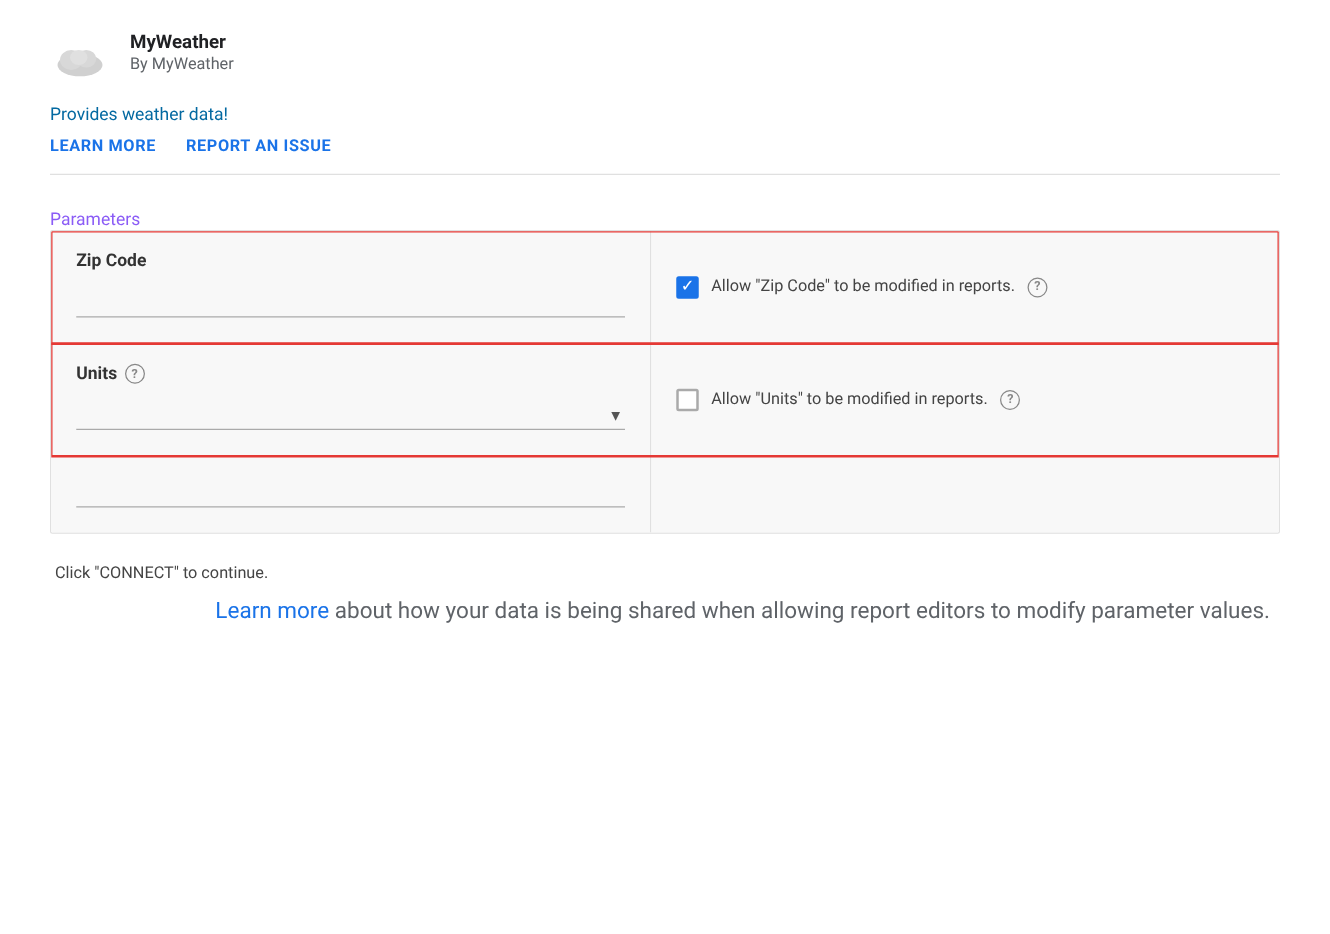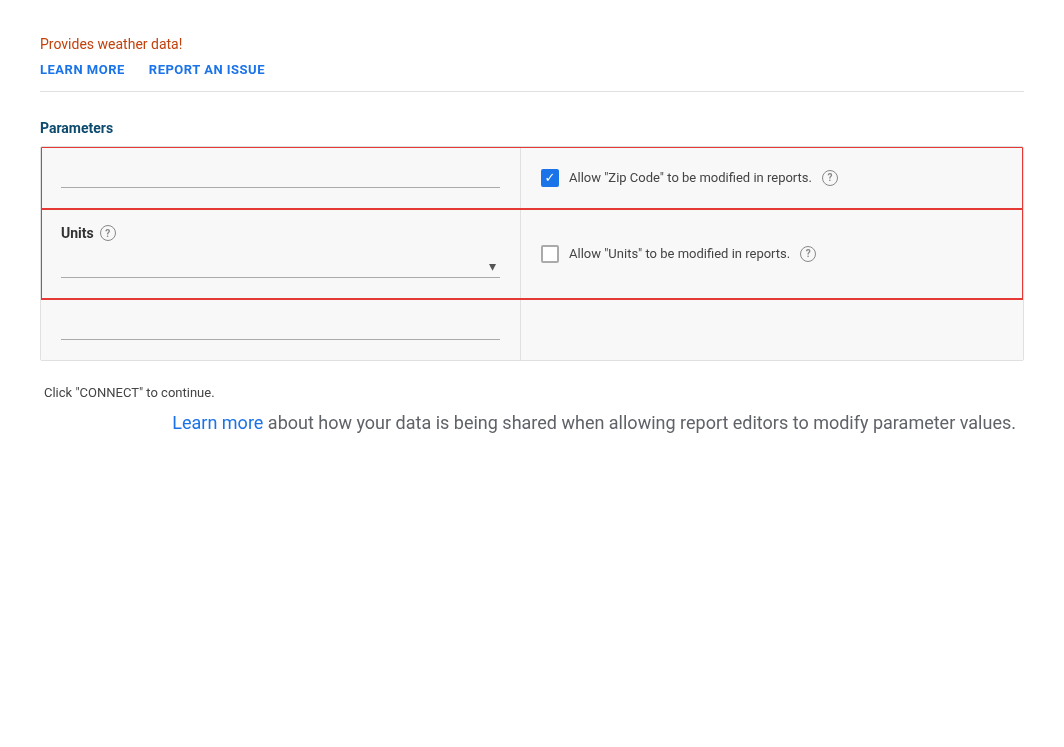--- a/index.html
+++ b/index.html
@@ -50,21 +50,21 @@
       color: #202124;
     }
 
     .app-by {
       font-size: 13px;
       color: #5f6368;
     }
 
     .app-description {
       font-size: 14px;
-      color: #c2410c;
+      color: #0369a1;
       margin: 12px 0 10px 0;
     }
 
     .links-row {
       display: flex;
       gap: 24px;
       margin-bottom: 14px;
     }
 
     .link-btn {
@@ -83,23 +83,23 @@
     }
 
     .divider {
       border: none;
       border-top: 1px solid #e0e0e0;
       margin-bottom: 28px;
     }
 
     .parameters-label {
       font-size: 14px;
-      font-weight: 700;
-      color: #0c4a6e;
-      margin-bottom: 10px;
+      font-weight: 400;
+      color: #8b5cf6;
+      margin-bottom: 0;
     }
 
     .param-row {
       display: flex;
       align-items: stretch;
       border-bottom: 1px solid #e0e0e0;
       background: #f8f8f8;
     }
 
     .param-row:last-child {
@@ -249,38 +249,55 @@
       border-radius: 2px;
       overflow: hidden;
       margin-bottom: 24px;
     }
   </style>
 </head>
 <body>
 
 <div class="page-container">
 
+  <div class="header-section">
+    <div class="cloud-icon-wrap">
+      <svg class="cloud-svg" viewBox="0 0 42 28" fill="none" xmlns="http://www.w3.org/2000/svg">
+        <ellipse cx="21" cy="18" rx="18" ry="9" fill="#d0d0d0"></ellipse>
+        <ellipse cx="14" cy="14" rx="9" ry="8" fill="#d8d8d8"></ellipse>
+        <ellipse cx="26" cy="13" rx="8" ry="7" fill="#d8d8d8"></ellipse>
+        <ellipse cx="20" cy="12" rx="7" ry="6" fill="#e0e0e0"></ellipse>
+      </svg>
+    </div>
+    <div class="app-info">
+      <span class="app-title">MyWeather</span>
+      <span class="app-by">By MyWeather</span>
+    </div>
+  </div>
 
   <p class="app-description">Provides weather data!</p>
 
   <div class="links-row">
     <a class="link-btn" href="#">LEARN MORE</a>
     <a class="link-btn" href="#">REPORT AN ISSUE</a>
   </div>
 
 
   <hr class="divider">
 
   <div>
     <div class="parameters-label">Parameters</div>
 
     <div class="param-rows-wrapper">
 
       <div class="param-row highlight-box">
         <div class="param-left">
+          <div class="param-name">
+            <span>Zip Code</span>
+          </div>
           <input class="param-input" type="text" value="" style="">
         </div>
         <div class="param-right">
           <div class="allow-row">
             <div class="checkbox-custom checked">
               <span class="checkbox-check">✓</span>
             </div>
             <span class="allow-text">Allow "Zip Code" to be modified in reports.</span>
             <div class="help-icon">?</div>
           </div>

